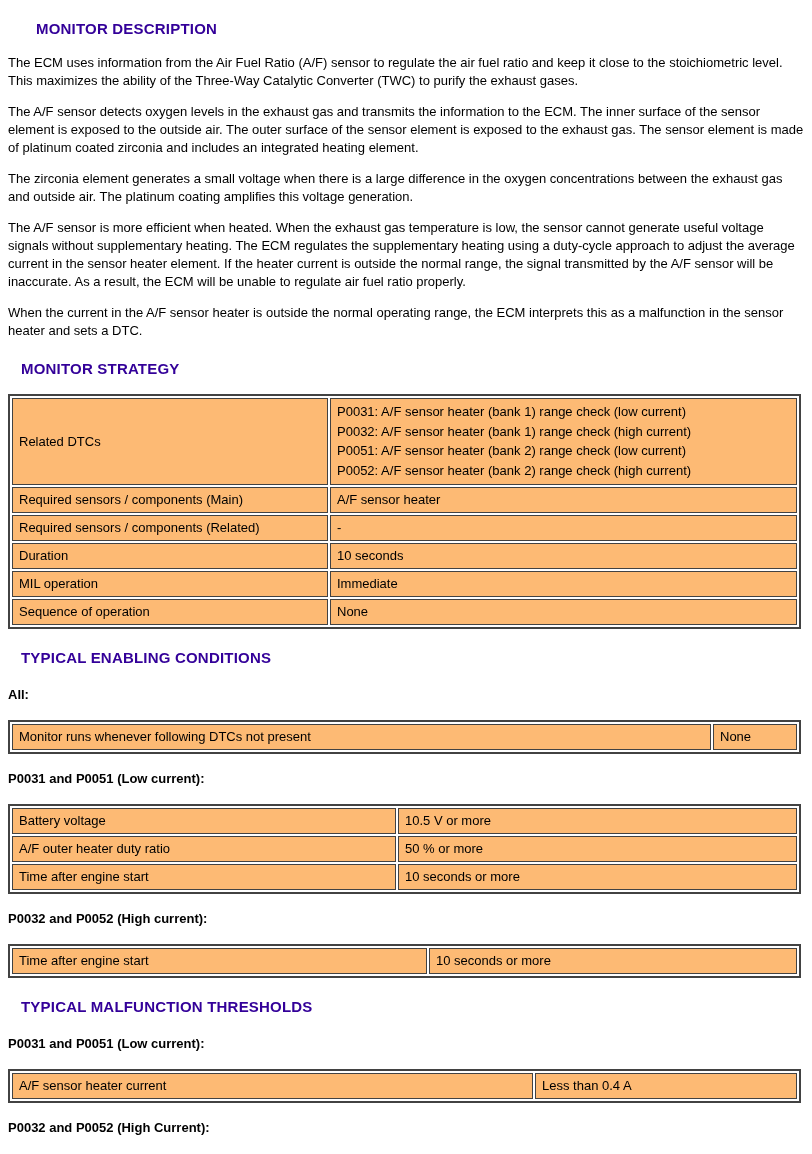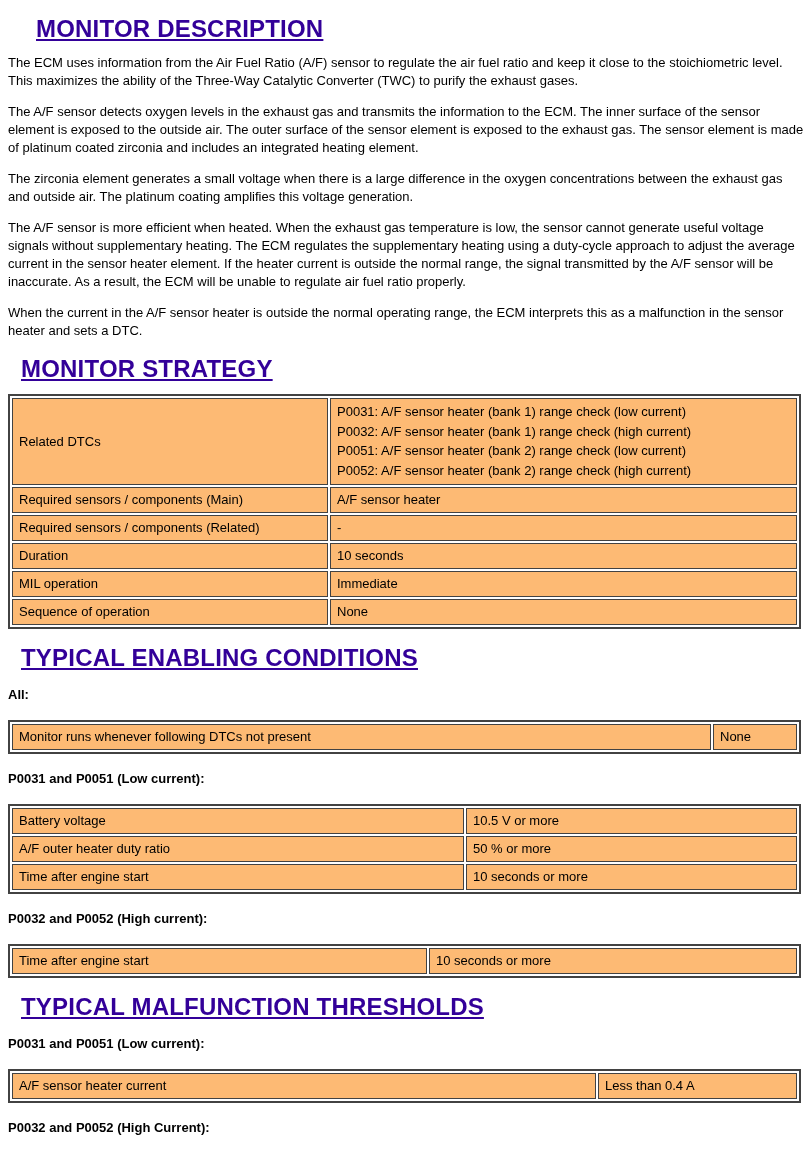--- a/index.html
+++ b/index.html
@@ -7,23 +7,22 @@
   body {
     margin: 8px;
     width: 796px;
     color: #000000;
     font-family: "Liberation Sans", "DejaVu Sans", sans-serif;
     font-size: 13px;
   }
 
   .section-title {
     color: #330099;
-    font-size: 24px;
+    font-size: 15px;
     font-weight: bold;
-    text-decoration: underline;
     letter-spacing: 0.2px;
     margin: 17px 0 13px 13px;
     line-height: 24px;
   }
   .section-title.first { margin-top: 9px; margin-left: 28px; }
 
   p.para { margin: 0 0 13px 0; line-height: 18px; }
 
   .group-label { font-weight: bold; font-size: 13px; margin: 17px 0; line-height: 16px; }
 
@@ -38,23 +37,23 @@
   table.spec td {
     border: 1px solid #424242;
     padding: 3px 6px 4px 6px;
     line-height: 17px;
     vertical-align: middle;
     background: #fdba74;
   }
 
   .t-strategy td.cell-label { width: 316px; margin-top: 11px; }
   .t-all td.cell-value { width: 84px; }
-  .t-low td.cell-label { width: 452px; }
+  .t-low td.cell-label { width: 384px; }
   .t-high td.cell-label { width: 415px; }
-  .t-thr td.cell-label { width: 584px; }
+  .t-thr td.cell-label { width: 521px; }
 
   .dtc-line { line-height: 19.5px; }
 </style>
 </head>
 <body>
 
 <h2 class="section-title first">MONITOR DESCRIPTION</h2>
 
 <p class="para">The ECM uses information from the Air Fuel Ratio (A/F) sensor to regulate the air fuel ratio and keep it close to the stoichiometric level. This maximizes the ability of the Three-Way Catalytic Converter (TWC) to purify the exhaust gases.</p>
 <p class="para">The A/F sensor detects oxygen levels in the exhaust gas and transmits the information to the ECM. The inner surface of the sensor element is exposed to the outside air. The outer surface of the sensor element is exposed to the exhaust gas. The sensor element is made of platinum coated zirconia and includes an integrated heating element.</p>

